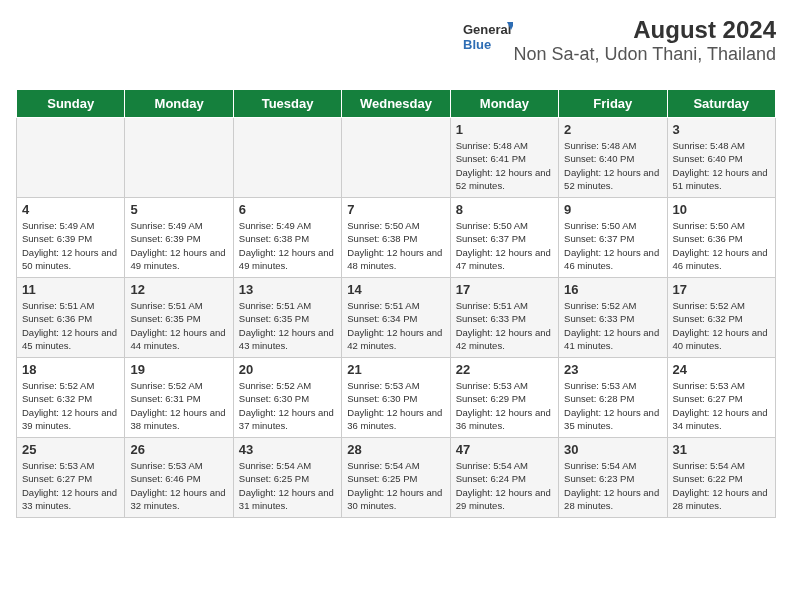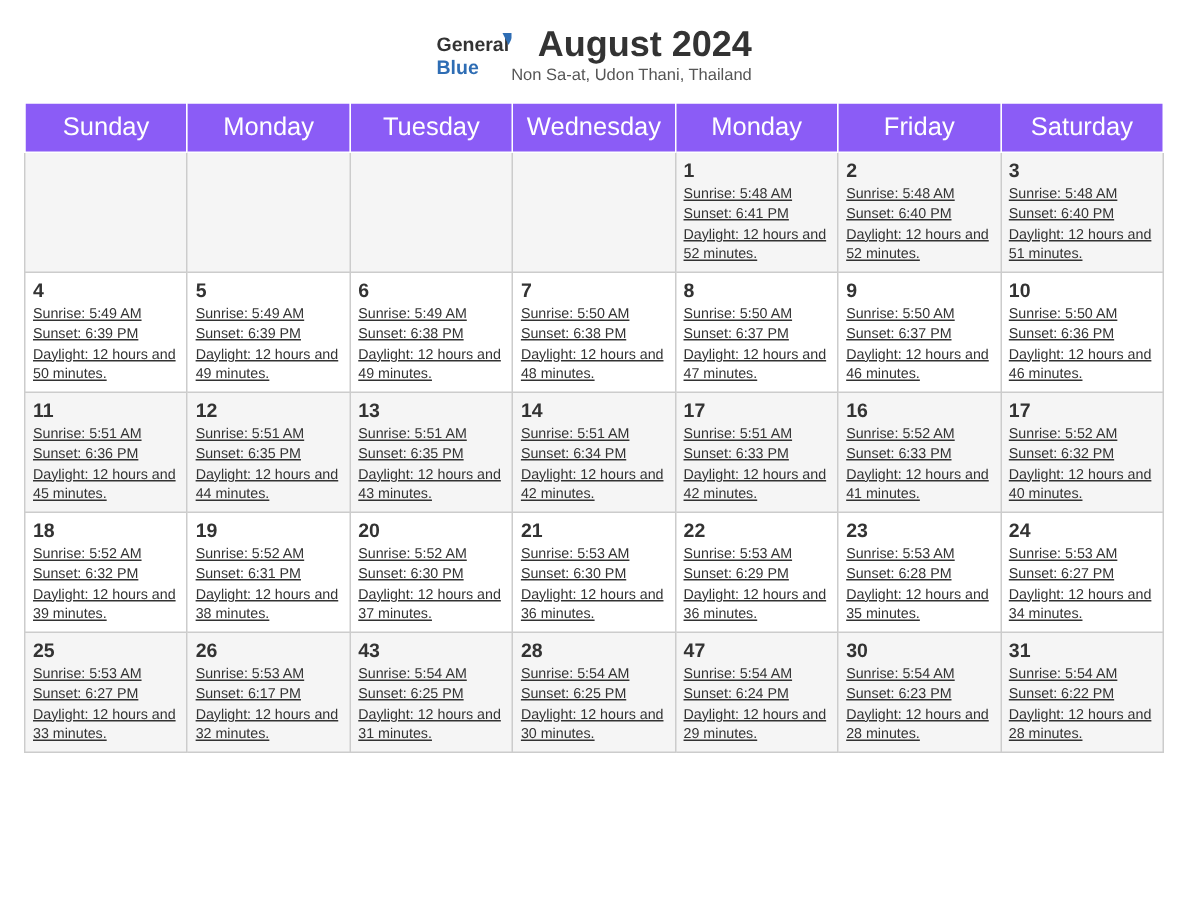--- a/index.html
+++ b/index.html
@@ -5,51 +5,51 @@
     * { box-sizing: border-box; margin: 0; padding: 0; }
     body {
       font-family: Arial, sans-serif;
       background: #fff;
       width: 792px;
       min-height: 612px;
       padding: 16px;
     }
     .header-area {
       display: flex;
-      justify-content: center;
+      justify-content: flex-end;
       align-items: flex-start;
-      margin-bottom: 12px;
+      margin-bottom: 24px;
     }
     .logo {
       display: flex;
       align-items: center;
       gap: 4px;
     }
     .title-area {
       text-align: right;
     }
     .main-title {
       font-size: 24px;
       font-weight: bold;
       color: #333;
     }
     .sub-title {
-      font-size: 11px;
+      font-size: 18px;
       color: #555;
     }
     table {
       width: 100%;
       border-collapse: collapse;
       table-layout: fixed;
     }
     .day-header {
-      background-color: #8b5cf6;
+      background-color: #15803d;
       color: #fff;
-      font-size: 17px;
-      font-weight: normal;
+      font-size: 13px;
+      font-weight: bold;
       padding: 6px 4px;
       text-align: center;
       border: 1px solid #fff;
     }
     td {
       vertical-align: top;
       border: 1px solid #ccc;
       padding: 4px 5px;
       font-size: 10px;
       color: #333;
@@ -57,21 +57,20 @@
     }
     .date-num {
       font-size: 13px;
       font-weight: bold;
       margin-bottom: 2px;
     }
     .cell-info {
       font-size: 9.5px;
       line-height: 1.4;
       color: #333;
-      text-decoration: underline;
     }
     tr:nth-child(odd) td {
       background-color: #f5f5f5;
     }
     tr:nth-child(even) td {
       background-color: #fff;
     }
     .empty-cell {
       background-color: #f5f5f5 !important;
     }
@@ -290,21 +289,21 @@
         <td>
           <div class="date-num">25</div>
           <div class="cell-info">Sunrise: 5:53 AM
 Sunset: 6:27 PM
 Daylight: 12 hours
 and 33 minutes.</div>
         </td>
         <td>
           <div class="date-num">26</div>
           <div class="cell-info">Sunrise: 5:53 AM
-Sunset: 6:17 PM
+Sunset: 6:46 PM
 Daylight: 12 hours
 and 32 minutes.</div>
         </td>
         <td>
           <div class="date-num">43</div>
           <div class="cell-info">Sunrise: 5:54 AM
 Sunset: 6:25 PM
 Daylight: 12 hours
 and 31 minutes.</div>
         </td>

